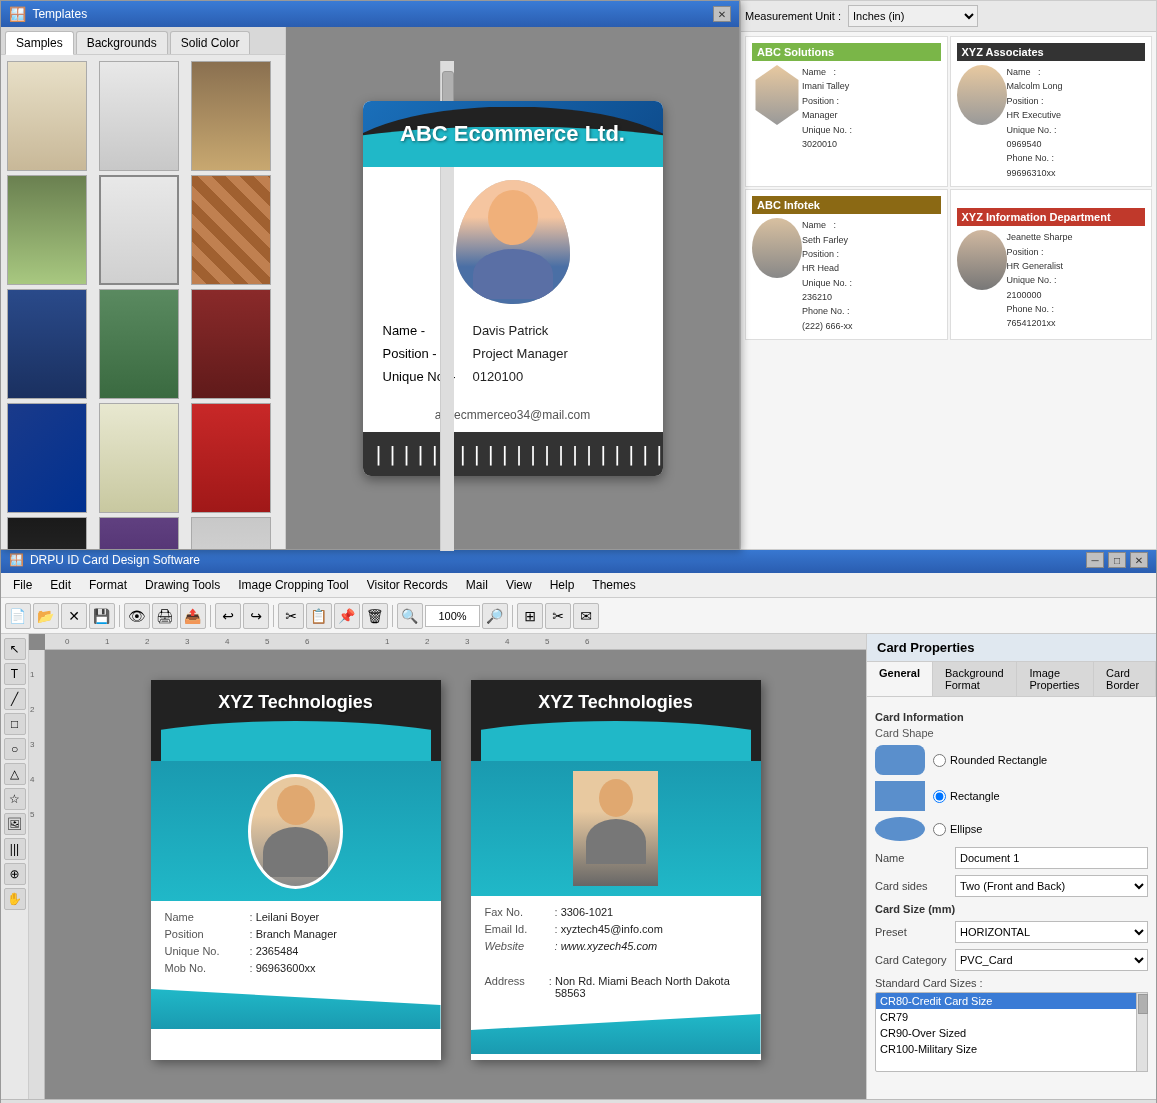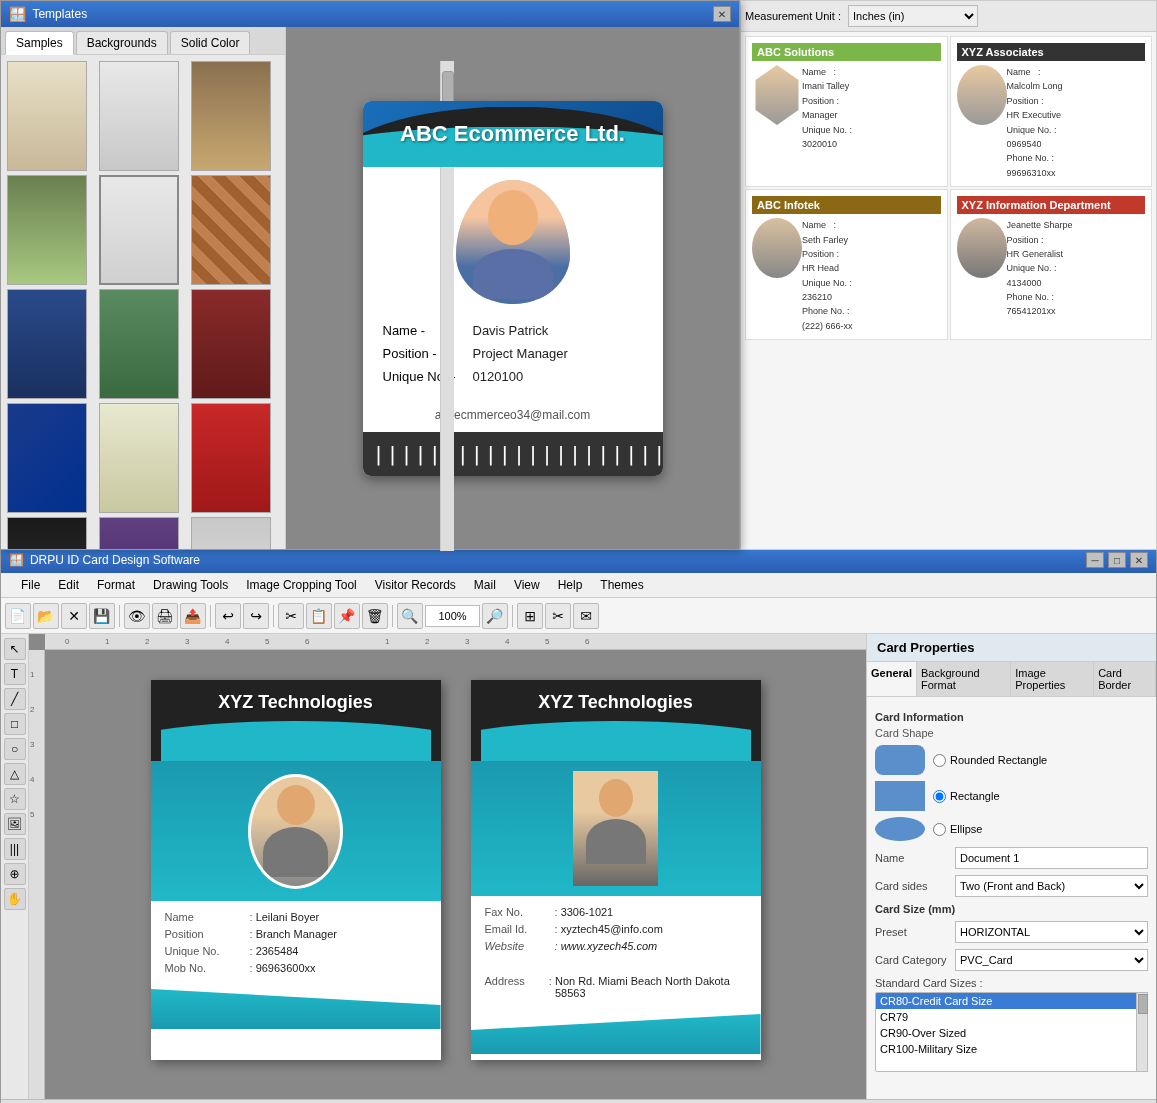--- a/index.html
+++ b/index.html
@@ -198,21 +198,21 @@
     }
     .tmpl-card-title {
       font-weight: bold;
       font-size: 11px;
       margin-bottom: 4px;
       padding: 3px 5px;
     }
     .tmpl-card-abc { background: #7ab648; color: white; }
     .tmpl-card-xyz { background: #333; color: white; }
     .tmpl-card-abcinfotek { background: #8b6914; color: white; }
-    .tmpl-card-xyzinfo { background: #c0392b; color: white; }
+    .tmpl-card-xyzinfo { background: #c0392b; color: white; margin-top: 12px; }
     .tmpl-card-body { display: flex; align-items: flex-start; }
     .tmpl-photo {
       width: 50px; height: 60px;
       background: linear-gradient(to bottom, #e8c9a0, #999);
       flex-shrink: 0;
       clip-path: polygon(50% 0%, 93% 25%, 93% 75%, 50% 100%, 7% 75%, 7% 25%);
     }
     .tmpl-photo-round {
       width: 50px; height: 60px;
       background: linear-gradient(to bottom, #e8c9a0, #999);
@@ -243,21 +243,21 @@
       height: 26px;
     }
     .bottom-titlebar-left { display: flex; align-items: center; gap: 6px; font-size: 12px; }
     .bottom-titlebar-right { display: flex; gap: 4px; }
 
     
     .menu-bar {
       background: #f0f0f0;
       border-bottom: 1px solid #ccc;
       display: flex;
-      padding: 2px 12px;
+      padding: 2px 4px;
       gap: 2px;
     }
     .menu-item {
       padding: 3px 8px;
       cursor: pointer;
       font-size: 12px;
       border-radius: 2px;
     }
 
     
@@ -390,21 +390,21 @@
       font-size: 13px;
       border-bottom: 1px solid #ccc;
     }
     .panel-tabs {
       display: flex;
       background: #d8d8d8;
       border-bottom: 1px solid #ccc;
       font-size: 11px;
     }
     .panel-tab {
-      padding: 5px 4px;
+      padding: 5px 12px;
       cursor: pointer;
       border-right: 1px solid #ccc;
     }
     .panel-tab.active { background: #f5f5f5; font-weight: bold; }
     .panel-content { padding: 8px; flex: 1; overflow-y: auto; }
 
     .section-title {
       font-weight: bold;
       font-size: 11px;
       color: #333;
@@ -621,21 +621,21 @@
 
     <div class="tmpl-card">
       <div class="tmpl-card-title tmpl-card-xyzinfo">XYZ Information Department</div>
       <div class="tmpl-card-body">
         <div class="tmpl-photo-round" style="background:linear-gradient(to bottom,#d0b8a0,#777);"></div>
         <div class="tmpl-info">
           <span>
               <span>Jeanette Sharpe</span>
             </span>
           <span>Position : <span>HR Generalist</span></span>
-          <span>Unique No. : <span>4134000</span></span>
+          <span>Unique No. : <span>2100000</span></span>
           <span>Phone No. : <span>76541201xx</span></span>
         </div>
       </div>
     </div>
   </div>
 </div>
 
 <div class="bottom-window">
   <div class="bottom-titlebar">
     <div class="bottom-titlebar-left">

